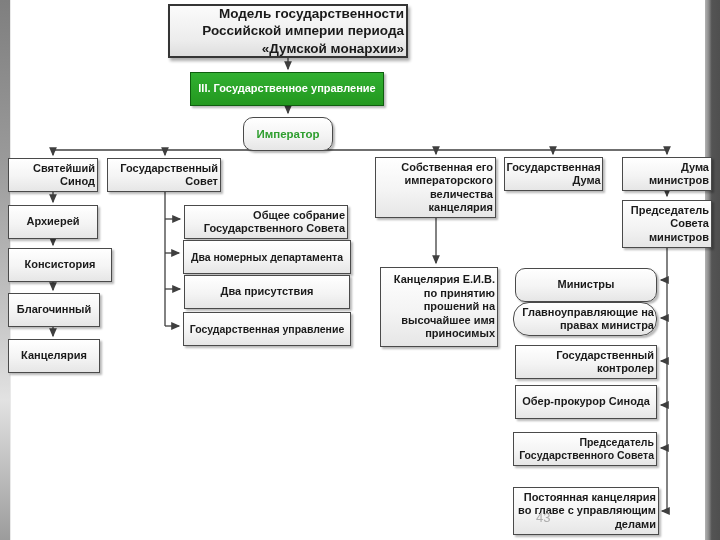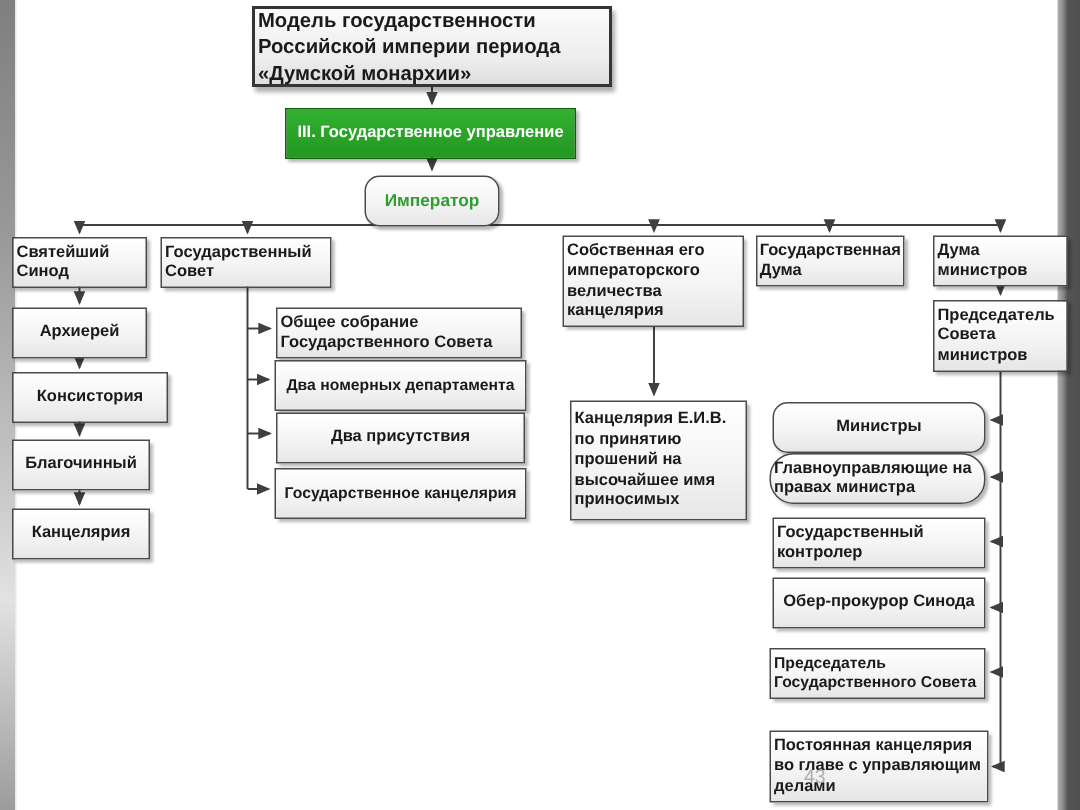--- a/index.html
+++ b/index.html
@@ -11,21 +11,21 @@
   .strip-left{position:absolute;left:0;top:0;width:10px;height:540px;z-index:1;
     background:linear-gradient(180deg,#7f7f7f 0%,#9a9a9a 30%,#c8c8c8 60%,#e2e2e2 74%,#9c9c9c 100%);
     border-right:1px solid #e9e9e9;}
   .strip-right{position:absolute;right:0;top:0;width:15px;height:540px;z-index:1;
     background:linear-gradient(90deg,#b3b3b3 0%,#8a8a8a 25%,#545454 45%,#4f4f4f 100%);}
 
   svg.connectors{position:absolute;left:0;top:0;z-index:2;}
   .c{stroke:#3f3f3f;stroke-width:1.3;fill:none;}
 
   .box{position:absolute;z-index:3;display:flex;align-items:center;justify-content:center;
-    text-align:left;box-sizing:border-box;padding:16px 2px;
+    text-align:right;box-sizing:border-box;padding:16px 2px;
     border:1px solid #4a4a4a;color:#1a1a1a;font-weight:bold;font-size:11px;line-height:1.22;
     background:linear-gradient(180deg,#ffffff 0%,#f4f4f4 55%,#e6e6e6 100%);
     box-shadow:2px 2px 2px rgba(0,0,0,0.28);}
   .box.title{border:2px solid #353535;font-size:13.5px;line-height:1.28;
     background:linear-gradient(180deg,#fbfbfb 0%,#ececec 70%,#dedede 100%);
     box-shadow:2px 3px 3px rgba(0,0,0,0.32);}
   .box.section{background:linear-gradient(180deg,#31b031 0%,#23981f 100%);
     border:1px solid #0e5e0e;color:#ffffff;}
   .box.emperor{color:#2f9e2f;font-size:11.5px;border-radius:10px;}
   .small{font-size:10.5px;}
@@ -94,21 +94,21 @@
   <div class="box" style="left:622px;top:157px;width:90px;height:34px;">Дума министров</div>
 
   <div class="box" style="left:8px;top:205px;width:90px;height:28px;">Архиерей</div>
   <div class="box" style="left:8px;top:248px;width:104px;height:30px;">Консистория</div>
   <div class="box" style="left:8px;top:293px;width:92px;height:30px;">Благочинный</div>
   <div class="box" style="left:8px;top:339px;width:92px;height:29px;">Канцелярия</div>
 
   <div class="box" style="left:184px;top:205px;width:164px;height:28px;">Общее собрание Государственного Совета</div>
   <div class="box small" style="left:183px;top:240px;width:168px;height:27px;">Два номерных департамента</div>
   <div class="box" style="left:184px;top:275px;width:166px;height:28px;">Два присутствия</div>
-  <div class="box small" style="left:183px;top:312px;width:168px;height:27px;">Государственное канцелярия</div>
+  <div class="box small" style="left:183px;top:312px;width:168px;height:27px;">Государственная управление</div>
 
   <div class="box" style="left:380px;top:267px;width:118px;height:80px;">Канцелярия Е.И.В. по принятию прошений на высочайшее имя приносимых</div>
 
   <div class="box" style="left:622px;top:200px;width:90px;height:48px;">Председатель Совета министров</div>
   <div class="box" style="left:515px;top:268px;width:142px;height:24px;border-radius:10px;">Министры</div>
   <div class="box" style="left:513px;top:302px;width:144px;height:32px;border-radius:16px;">Главноуправляющие на правах министра</div>
   <div class="box" style="left:515px;top:345px;width:142px;height:32px;">Государственный контролер</div>
   <div class="box" style="left:515px;top:385px;width:142px;height:24px;">Обер-прокурор Синода</div>
   <div class="box small" style="left:513px;top:432px;width:144px;height:32px;">Председатель Государственного Совета</div>
   <div class="box" style="left:513px;top:487px;width:146px;height:48px;">Постоянная канцелярия во главе с управляющим делами</div>

